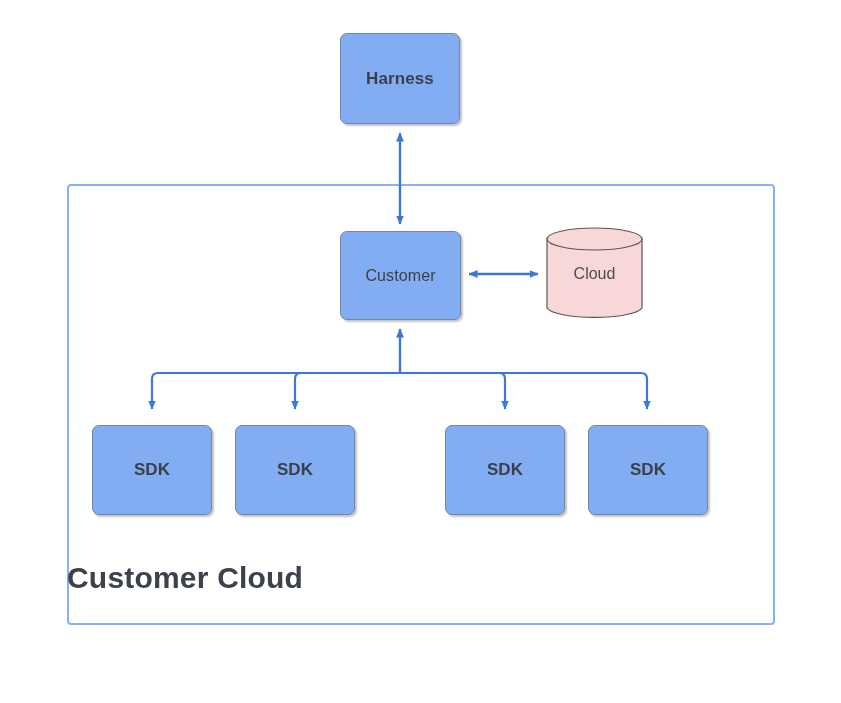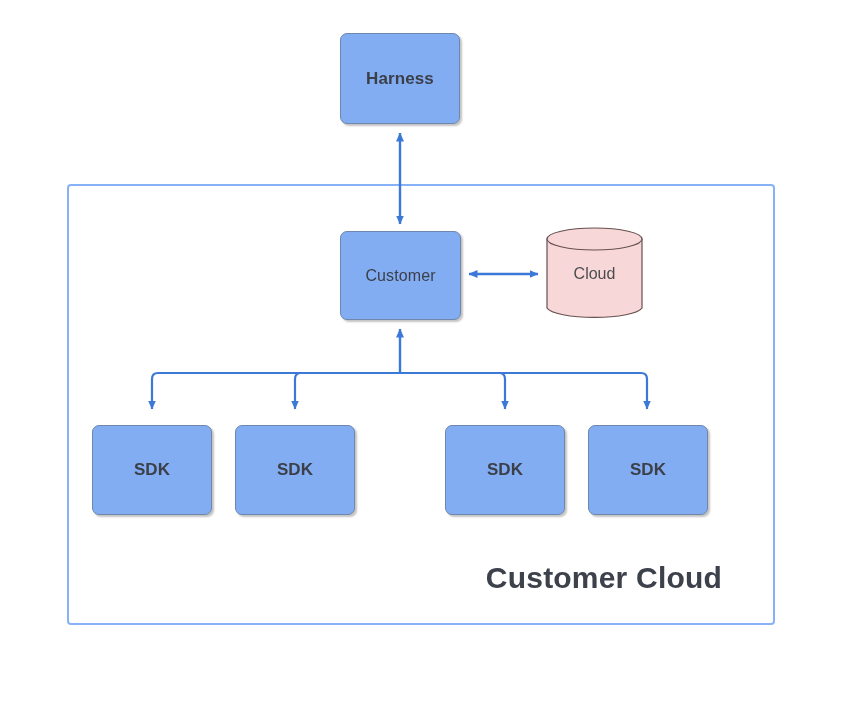--- a/index.html
+++ b/index.html
@@ -44,21 +44,21 @@
   }
   .cloud-container {
     position: absolute;
     box-sizing: border-box;
     border: 2px solid #87b1f8;
     border-radius: 4px;
     background: transparent;
   }
   .cloud-title {
     position: absolute;
-    text-align: right;
+    text-align: left;
     font-size: 30px;
     font-weight: bold;
     color: #3c414b;
     letter-spacing: 0.2px;
   }
   .cylinder {
     position: absolute;
   }
   svg.edges {
     position: absolute;

